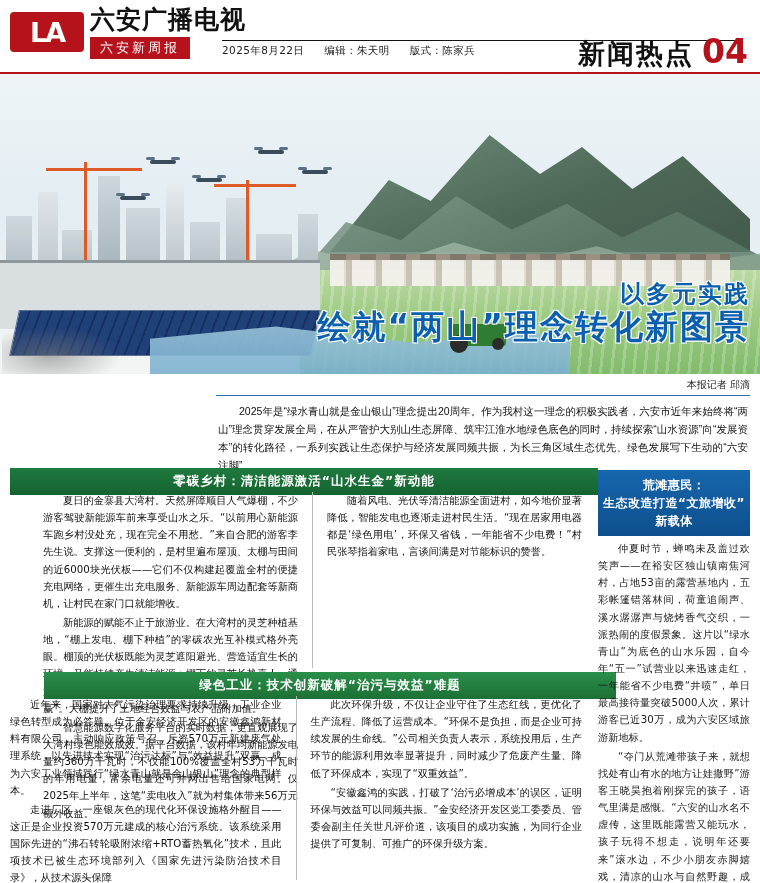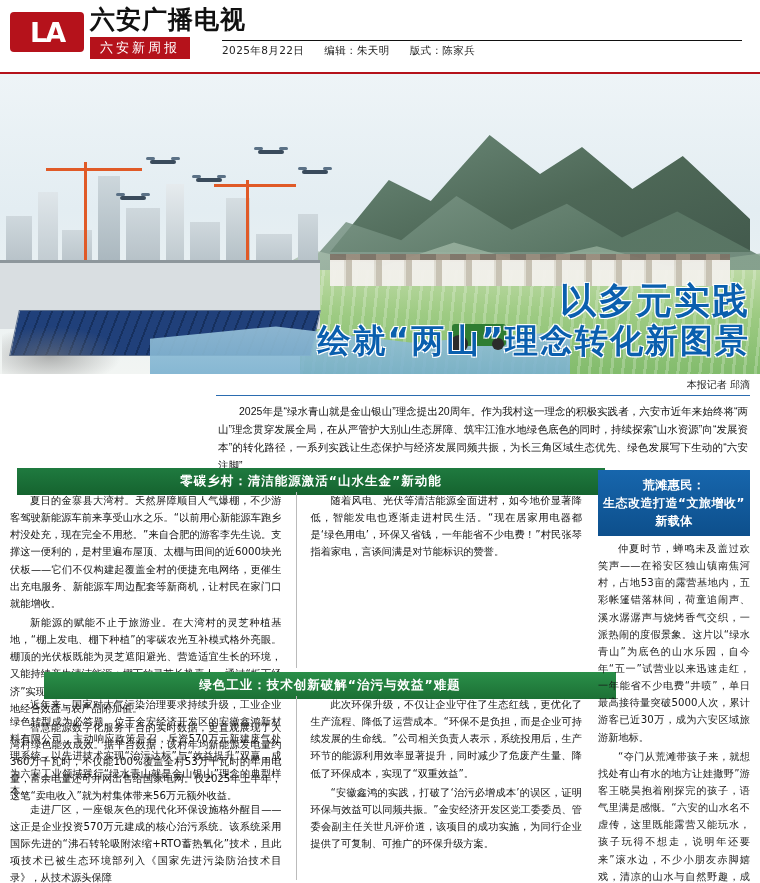--- a/index.html
+++ b/index.html
@@ -82,21 +82,21 @@
   .smoke{position:absolute;left:2px;top:252px;width:120px;height:50px;
       background:radial-gradient(ellipse at 40% 60%,rgba(120,120,120,.55),rgba(180,180,180,0) 70%);}
   .drone{position:absolute;width:26px;height:4px;background:#3a4b5c;border-radius:2px;}
   .drone:before,.drone:after{content:"";position:absolute;top:-3px;width:9px;height:3px;background:#5b7186;border-radius:2px;}
   .drone:before{left:-4px;}.drone:after{right:-4px;}
   .tractor{position:absolute;left:452px;top:250px;width:54px;height:22px;background:#2f7d32;border-radius:3px;}
   .tractor:before{content:"";position:absolute;left:-2px;bottom:-7px;width:18px;height:18px;border-radius:50%;background:#2c2c2c;}
   .tractor:after{content:"";position:absolute;right:2px;bottom:-4px;width:12px;height:12px;border-radius:50%;background:#2c2c2c;}
 
   .hero-title{position:absolute;left:286px;top:206px;width:464px;text-align:right;}
-  .ht1{font-size:36px;font-weight:bold;color:#0a5fae;letter-spacing:2px;
+  .ht1{font-size:24px;font-weight:bold;color:#0a5fae;letter-spacing:2px;
        text-shadow:1px 1px 0 #fff,-1px -1px 0 #fff,1px -1px 0 #fff,-1px 1px 0 #fff;line-height:1.18;}
   .ht2{font-size:33px;font-weight:bold;color:#0a5fae;letter-spacing:2px;
        text-shadow:1px 1px 0 #fff,-1px -1px 0 #fff,1px -1px 0 #fff,-1px 1px 0 #fff;line-height:1.18;}
 
   
   .lead-wrap{position:absolute;left:216px;top:378px;width:534px;}
   .byline{text-align:right;font-size:10px;color:#222;margin-bottom:3px;}
   .lead{
     font-size:10.5px;line-height:1.72;color:#111;text-align:justify;
     font-family:Liberation Sans, sans-serif;
@@ -131,20 +131,24 @@
       <div class="logo-text-wrap">
         <div class="logo-main">六安广播电视</div>
         <div class="logo-sub">六安新周报</div>
       </div>
     </div>
     <div class="mh-rule"></div>
     <div class="masthead-meta">
       <span>2025年8月22日</span>
       <span>编辑：朱天明</span>
       <span>版式：陈家兵</span>
+    </div>
+    <div class="masthead-right">
+      <span class="mh-title">新闻热点</span>
+      <span class="mh-num">04</span>
     </div>
   </div>
 
   <div class="hero">
     <div class="sky"></div>
     <div class="mount m1"></div>
     <div class="mount m2"></div>
     <div class="mount m3"></div>
     <div class="field"></div>
     <div class="village-roof"></div>
@@ -183,26 +187,26 @@
       <div class="ht1">以多元实践</div>
       <div class="ht2">绘就“两山”理念转化新图景</div>
     </div>
   </div>
 
   <div class="lead-wrap">
     <div class="byline">本报记者 邱滴</div>
     <div class="lead">2025年是“绿水青山就是金山银山”理念提出20周年。作为我村这一理念的积极实践者，六安市近年来始终将“两山”理念贯穿发展全局，在从严管护大别山生态屏障、筑牢江淮水地绿色底色的同时，持续探索“山水资源”向“发展资本”的转化路径，一系列实践让生态保护与经济发展同频共振，为长三角区域生态优先、绿色发展写下生动的“六安注脚”。</div>
   </div>
 
-  <div style="position:absolute;left:17px;top:468px;width:588px;">
+  <div style="position:absolute;left:10px;top:468px;width:588px;">
     <div class="sec-head">零碳乡村：清洁能源激活“山水生金”新动能</div>
   </div>
 
   <div style="position:absolute;left:10px;top:492px;width:572px;height:176px;display:flex;">
-    <div class="col" style="width:278px;padding-right:6px;">
+    <div class="col" style="width:278px;padding-right:6px;margin-left:33px;">
       <p>夏日的金寨县大湾村。天然屏障顺目人气爆棚，不少游客驾驶新能源车前来享受山水之乐。“以前用心新能源车跑乡村没处充，现在完全不用愁。”来自合肥的游客李先生说。支撑这一便利的，是村里遍布屋顶、太棚与田间的近6000块光伏板——它们不仅构建起覆盖全村的便捷充电网络，更催生出充电服务、新能源车周边配套等新商机，让村民在家门口就能增收。</p>
       <p>新能源的赋能不止于旅游业。在大湾村的灵芝种植基地，“棚上发电、棚下种植”的零碳农光互补模式格外亮眼。棚顶的光伏板既能为灵芝遮阳避光、营造适宜生长的环境，又能持续产生清洁能源；棚下的灵芝长势喜人，通过“板下经济”实现了农业种植与能源生产的“双向共赢”。大棚提升了土地经合效益与农产品附加值。</p>
       <p>智慧能源数字化服务平台的实时数据，更直观展现了大湾村绿色能效成效。据平台数据，该村年均新能源发电量约360万千瓦时，不仅能100%覆盖全村53万千瓦时的年用电量，富余电量还可并网出售给国家电网。仅2025年上半年，这笔“卖电收入”就为村集体带来56万元额外收益。</p>
     </div>
     <div class="vline"></div>
     <div class="col" style="width:278px;padding-left:6px;">
       <p>随着风电、光伏等清洁能源全面进村，如今地价显著降低，智能发电也逐渐走进村民生活。“现在居家用电器都是‘绿色用电’，环保又省钱，一年能省不少电费！”村民张琴指着家电，言谈间满是对节能标识的赞誉。</p>
     </div>
   </div>
 

